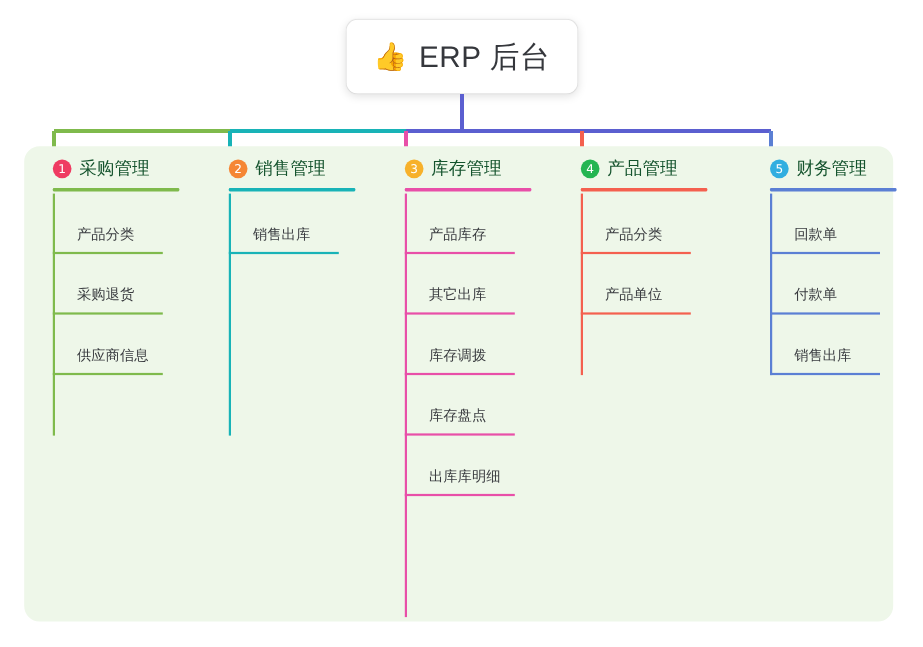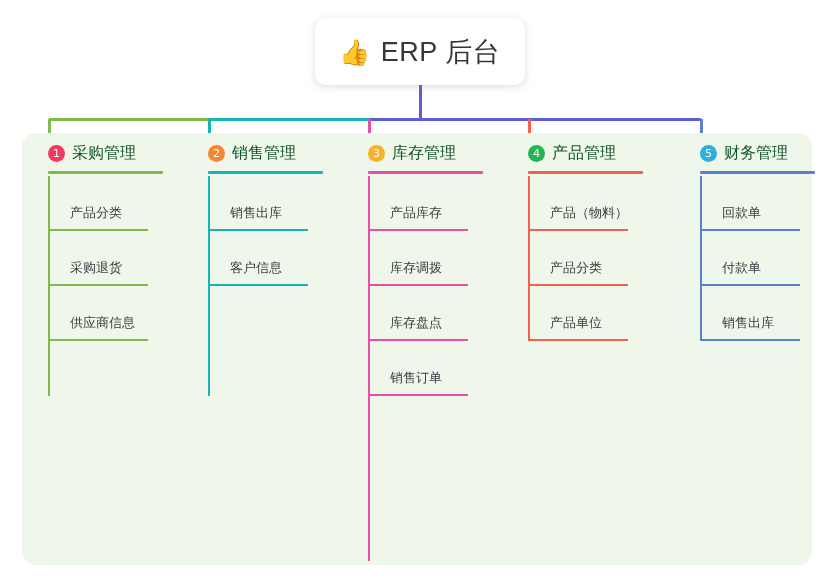--- a/index.html
+++ b/index.html
@@ -187,65 +187,61 @@
           <span class="badge" style="background: rgb(245, 134, 52);">2</span>
           <span class="head-label">销售管理</span>
           <div class="head-rule" style="background: rgb(24, 179, 183);"></div>
         </div>
         <div class="items">
           <div class="spine" style="background: rgb(24, 179, 183); height: 220px;"></div>
           <div class="item">
             <span class="item-label">销售出库</span>
             <div class="item-rule" style="background: rgb(24, 179, 183);"></div>
           </div>
-          <div class="item">
-            <span class="item-label">客户信息</span>
-            <div class="item-rule" style="background: rgb(24, 179, 183);"></div>
-          </div>
         </div>
       </div>
       <div class="column" style="left: 346px;">
         <div class="col-head">
           <span class="badge" style="background: rgb(247, 177, 42);">3</span>
           <span class="head-label">库存管理</span>
           <div class="head-rule" style="background: rgb(232, 79, 168);"></div>
         </div>
         <div class="items">
           <div class="spine" style="background: rgb(232, 79, 168); height: 385px;"></div>
           <div class="item">
             <span class="item-label">产品库存</span>
             <div class="item-rule" style="background: rgb(232, 79, 168);"></div>
           </div>
           <div class="item">
+            <span class="item-label">其它出库</span>
+            <div class="item-rule" style="background: rgb(232, 79, 168);"></div>
+          </div>
+          <div class="item">
             <span class="item-label">库存调拨</span>
             <div class="item-rule" style="background: rgb(232, 79, 168);"></div>
           </div>
           <div class="item">
             <span class="item-label">库存盘点</span>
             <div class="item-rule" style="background: rgb(232, 79, 168);"></div>
           </div>
           <div class="item">
-            <span class="item-label">销售订单</span>
+            <span class="item-label">出库库明细</span>
             <div class="item-rule" style="background: rgb(232, 79, 168);"></div>
           </div>
         </div>
       </div>
       <div class="column" style="left: 506px;">
         <div class="col-head">
           <span class="badge" style="background: rgb(36, 181, 82);">4</span>
           <span class="head-label">产品管理</span>
           <div class="head-rule" style="background: rgb(244, 96, 79);"></div>
         </div>
         <div class="items">
           <div class="spine" style="background: rgb(244, 96, 79); height: 165px;"></div>
           <div class="item">
-            <span class="item-label">产品（物料）</span>
-            <div class="item-rule" style="background: rgb(244, 96, 79);"></div>
-          </div>
-          <div class="item">
             <span class="item-label">产品分类</span>
             <div class="item-rule" style="background: rgb(244, 96, 79);"></div>
           </div>
           <div class="item">
             <span class="item-label">产品单位</span>
             <div class="item-rule" style="background: rgb(244, 96, 79);"></div>
           </div>
         </div>
       </div>
       <div class="column" style="left: 678px;">

